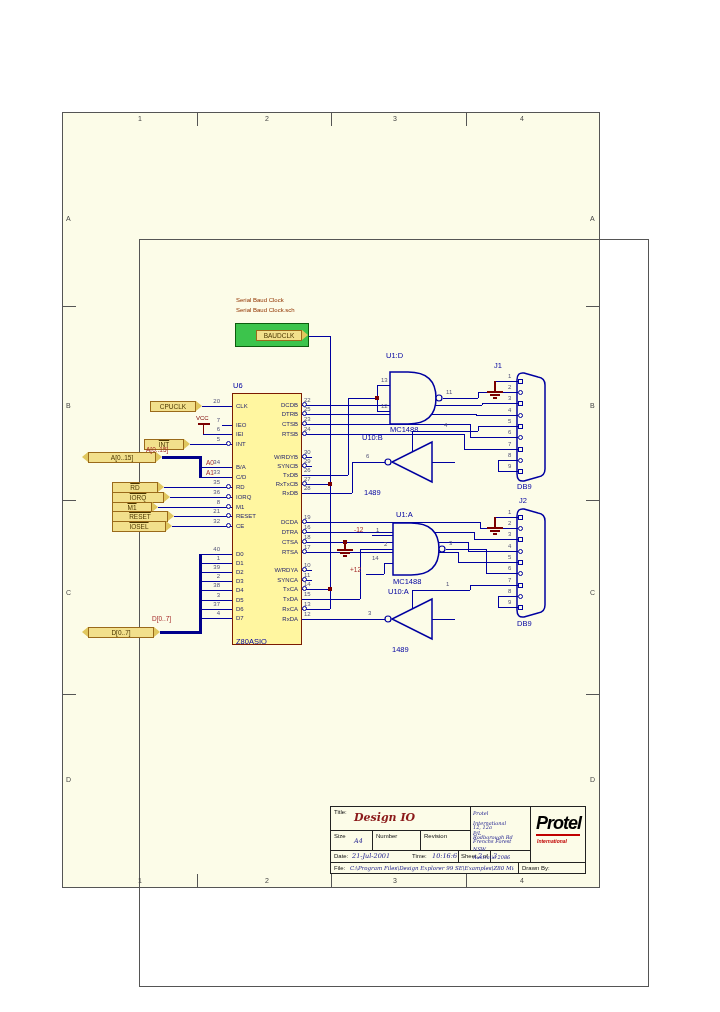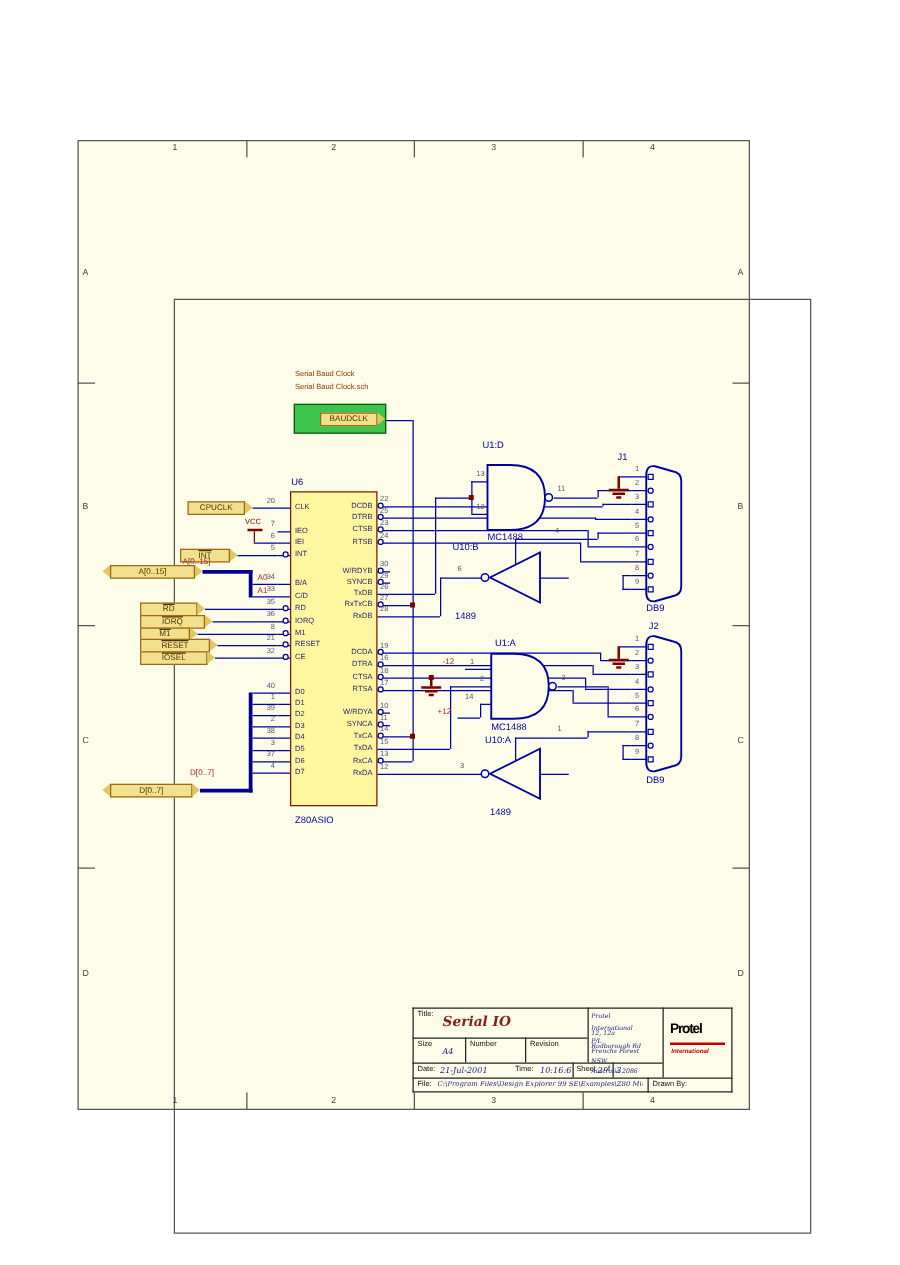--- a/index.html
+++ b/index.html
@@ -38,21 +38,21 @@
   .dpin{position:absolute;width:5px;height:5px;border:1px solid #0000A0;box-sizing:border-box;background:#FCFCE8}
   .rnd{border-radius:50%}
   
   .ssym{position:absolute;left:235px;top:323px;width:74px;height:24px;background:#3CC44C;border:1px solid #0d5c0d;box-sizing:border-box}
   
   .tbl{position:absolute;background:#222}
   .lbl{position:absolute;font-size:6px;color:#111;line-height:7px;white-space:nowrap}
   .val{position:absolute;font-size:6.5px;color:#1a1a8c;font-style:italic;font-family:"DejaVu Serif",serif;line-height:7px;white-space:nowrap}
   .addr{position:absolute;font-size:5px;color:#1a1a8c;font-style:italic;font-family:"DejaVu Serif",serif;line-height:10px;width:40px}
   .ttl{position:absolute;font-size:11px;color:#8B1A1A;font-style:italic;font-weight:bold;font-family:"DejaVu Serif",serif;line-height:12px;white-space:nowrap}
-  .logo{position:absolute;font-size:11px;font-weight:900;color:#000;line-height:18px;letter-spacing:-1px}
+  .logo{position:absolute;font-size:18px;font-weight:900;font-style:italic;color:#000;line-height:18px;letter-spacing:-1px}
   .logosub{position:absolute;font-size:5px;font-weight:bold;font-style:italic;color:#C00000;line-height:5px}
   svg{position:absolute;overflow:visible}
 </style>
 </head>
 <body>
 
 <div id="page">
 
   <div class="sheet">
     <div class="inner"></div>
@@ -176,21 +176,21 @@
     <i class="w" style="left:202px;top:572px;width:20px"></i>
     <i class="w" style="left:202px;top:581px;width:20px"></i>
     <i class="w" style="left:202px;top:590px;width:20px"></i>
     <i class="w" style="left:202px;top:600px;width:20px"></i>
     <i class="w" style="left:202px;top:609px;width:20px"></i>
     <i class="w" style="left:202px;top:618px;width:20px"></i>
   </div>
 
   <span class="des" style="left:233px;top:382px">U6</span>
   <div class="icbody"></div>
-  <span class="des" style="left:236px;top:652px">Z80ASIO</span>
+  <span class="des" style="left:236px;top:638px">Z80ASIO</span>
 
   <div>
     <i class="w" style="left:222px;top:406px;width:10px"></i>
       <span class="pnumL" style="left:204px;top:398px">20</span>
       <span class="pnm" style="left:236px;top:403px">CLK</span>
     <i class="w" style="left:222px;top:425px;width:10px"></i>
       <span class="pnumL" style="left:204px;top:417px">7</span>
       <span class="pnm" style="left:236px;top:422px">IEO</span>
     <i class="w" style="left:222px;top:434px;width:10px"></i>
       <span class="pnumL" style="left:204px;top:426px">6</span>
@@ -574,21 +574,21 @@
     <i class="tbl" style="left:458px;top:850px;width:1px;height:12px"></i>
     <i class="tbl" style="left:470px;top:806px;width:1px;height:44px"></i>
     <i class="tbl" style="left:490px;top:850px;width:1px;height:12px"></i>
     <i class="tbl" style="left:530px;top:806px;width:1px;height:56px"></i>
     <i class="tbl" style="left:330px;top:862px;width:256px;height:1px"></i>
     <i class="tbl" style="left:518px;top:862px;width:1px;height:12px"></i>
     <i class="tbl" style="left:330px;top:873px;width:256px;height:1px"></i>
     <i class="tbl" style="left:585px;top:806px;width:1px;height:68px"></i>
 
     <span class="lbl" style="left:334px;top:809px">Title:</span>
-    <span class="ttl" style="left:354px;top:812px">Serial IO</span>
+    <span class="ttl" style="left:354px;top:812px">Design IO</span>
     <span class="lbl" style="left:334px;top:833px">Size</span>
     <span class="val" style="left:354px;top:838px">A4</span>
     <span class="lbl" style="left:376px;top:833px">Number</span>
     <span class="lbl" style="left:424px;top:833px">Revision</span>
     <span class="lbl" style="left:334px;top:853px">Date:</span>
     <span class="val" style="left:352px;top:853px">21-Jul-2001</span>
     <span class="lbl" style="left:412px;top:853px">Time:</span>
     <span class="val" style="left:432px;top:853px">10:16:6</span>
     <span class="lbl" style="left:461px;top:853px">Sheet</span>
     <span class="val" style="left:478px;top:853px">2</span>

